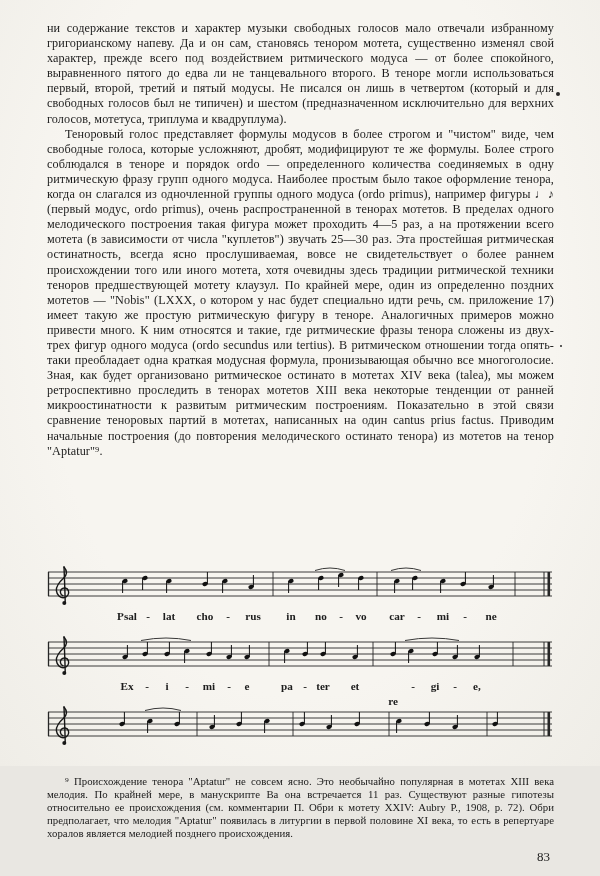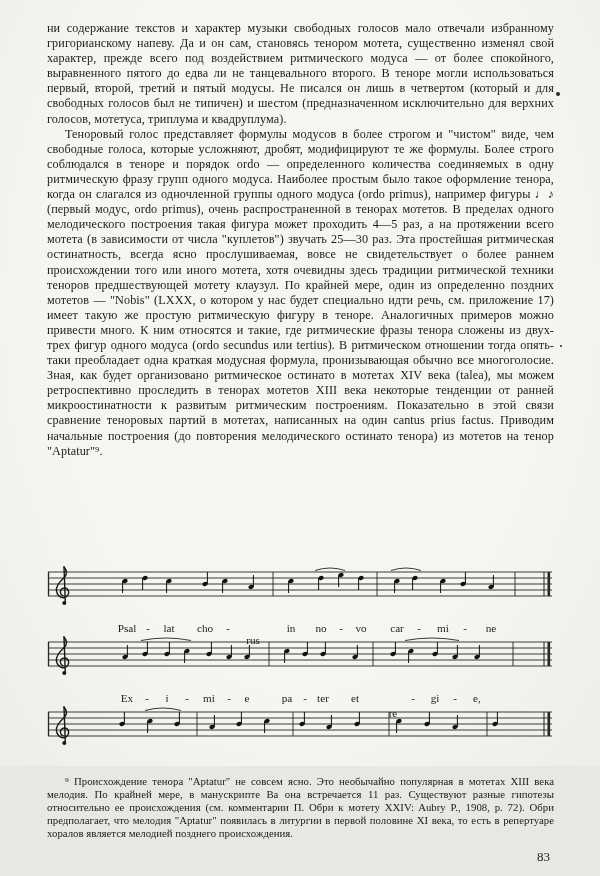--- a/index.html
+++ b/index.html
@@ -37,23 +37,24 @@
     left: 47px; top: 562px;
     width: 506px;
   }
   .staff-row { position: relative; width: 506px; height: 70px; }
   .staff-row svg { position: absolute; left: 0; top: 0; }
   .lyrics {
     position: absolute; left: 0; top: 44px; width: 506px; height: 16px;
     font-size: 11.2px; color: #1d1d1d;
   }
   .lyrics .syl {
-    position: absolute; top: 16px;
+    position: absolute; top: 4px;
     transform: translateX(-50%);
     white-space: nowrap;
+    font-weight: bold;
   }
   .footnote {
     position: absolute;
     left: 47px; right: 46px; top: 775px;
     font-size: 10.8px;
     line-height: 13.1px;
     text-align: justify;
     text-indent: 18px;
   }
   .page-number {
@@ -131,21 +132,21 @@
           <line x1="446.4" y1="25" x2="446.4" y2="13" stroke="#111" stroke-width="1"></line>
           <path d="M268,8.5 Q283,3.5 298,8.5" fill="none" stroke="#222" stroke-width="0.9"></path>
           <path d="M344,8.5 Q359,3.5 374,8.5" fill="none" stroke="#222" stroke-width="0.9"></path>
         </svg>
       <div class="lyrics">
           <span class="syl" style="left: 80px;">Psal</span>
           <span class="syl" style="left: 101px;">-</span>
           <span class="syl" style="left: 122px;">lat</span>
           <span class="syl" style="left: 158px; text-align: center;">cho</span>
           <span class="syl" style="left: 181px;">-</span>
-          <span class="syl" style="left: 206px; margin-top: 12px;">rus</span>
+          <span class="syl" style="left: 206px;">rus</span>
           <span class="syl" style="left: 244px; text-align: center;">in</span>
           <span class="syl" style="left: 274px;">no</span>
           <span class="syl" style="left: 294px;">-</span>
           <span class="syl" style="left: 314px;">vo</span>
           <span class="syl" style="left: 350px;">car</span>
           <span class="syl" style="left: 372px;">-</span>
           <span class="syl" style="left: 396px;">mi</span>
           <span class="syl" style="left: 418px;">-</span>
           <span class="syl" style="left: 444px;">ne</span>
         </div>

